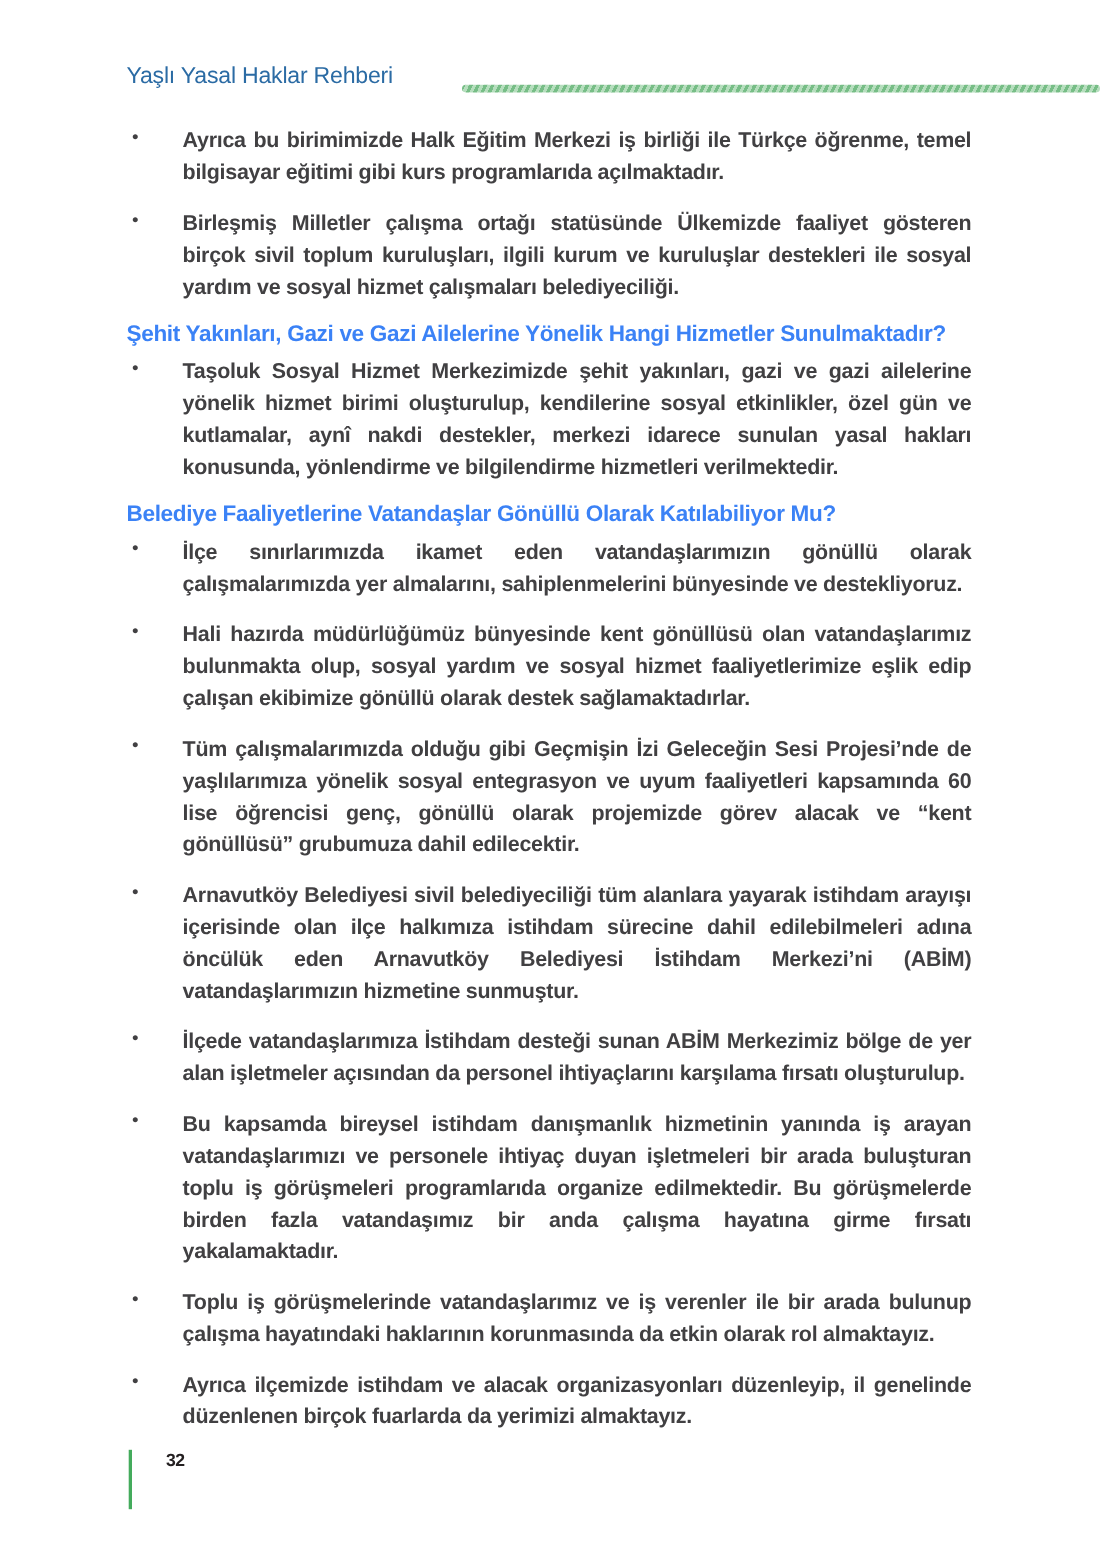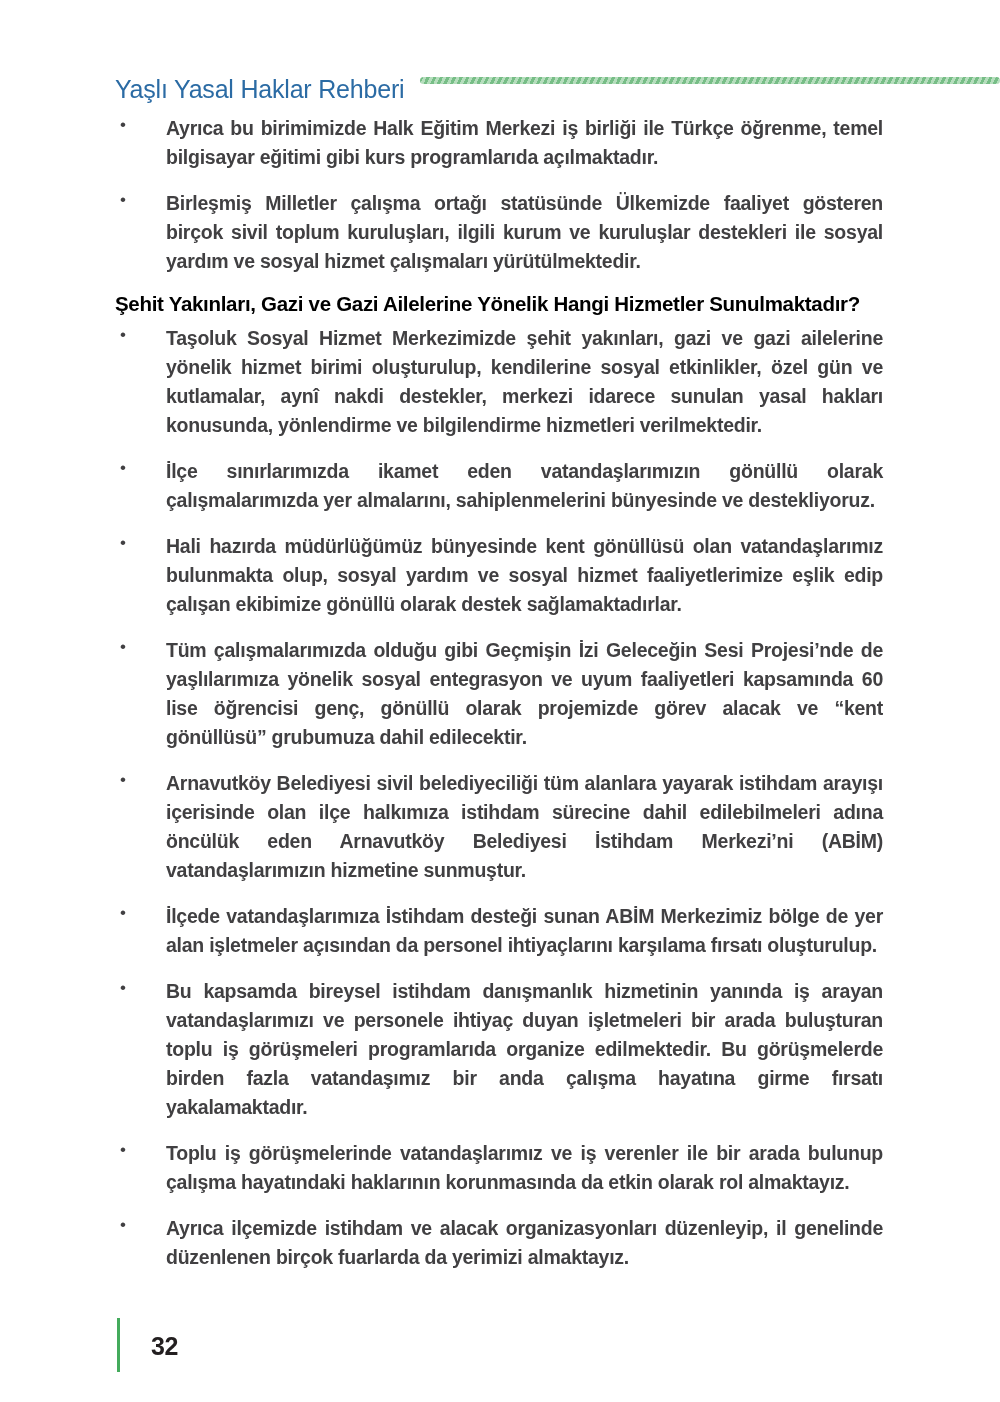--- a/index.html
+++ b/index.html
@@ -9,23 +9,23 @@
     height: 1402px;
     background: #ffffff;
     overflow: hidden;
     font-family: "Liberation Sans", sans-serif;
   }
 
   
   .page-title {
     position: absolute;
     left: 115px;
-    top: 75px;
+    top: 57px;
     margin: 0;
-    font-size: 25px;
+    font-size: 21px;
     font-weight: 500;
     letter-spacing: -0.2px;
     color: #2b6ba4;
     white-space: nowrap;
   }
   .wavy-line {
     position: absolute;
     left: 420px;
     right: 0;
     top: 77px;
@@ -68,70 +68,70 @@
     margin: 4px;
     text-align: justify;
     font-weight: bold;
   }
   .qheading {
     margin: 3px 0 2px 0;
     font-size: 20.5px;
     line-height: 29px;
     font-weight: 700;
     letter-spacing: -0.3px;
-    color: #000000;
+    color: #3b82f6;
   }
 
   
   .pagenum-rule {
     position: absolute;
     left: 117px;
     top: 1318px;
     width: 3px;
     height: 54px;
     background: #44ab5c;
   }
   .pagenum {
     position: absolute;
     left: 151px;
     top: 1320px;
-    font-size: 25px;
+    font-size: 16px;
     font-weight: 700;
     color: #231f20;
     letter-spacing: -0.5px;
-    margin-top: 12px;
   }
 </style>
 </head>
 <body>
 
 <div class="page">
 
   <h1 class="page-title">Yaşlı Yasal Haklar Rehberi</h1>
   <div class="wavy-line"></div>
 
   <div class="content">
 
     <div class="item">
       <span class="marker">•</span>
       <p>Ayrıca bu birimimizde Halk Eğitim Merkezi iş birliği ile Türkçe öğrenme, temel bilgisayar eğitimi gibi kurs programlarıda açılmaktadır.</p>
     </div>
 
     <div class="item">
       <span class="marker">•</span>
-      <p>Birleşmiş Milletler çalışma ortağı statüsünde Ülkemizde faaliyet gösteren birçok sivil toplum kuruluşları, ilgili kurum ve kuruluşlar destekleri ile sosyal yardım ve sosyal hizmet çalışmaları yürütülmektedir.</p>
+      <p>Birleşmiş Milletler çalışma ortağı statüsünde Ülkemizde faaliyet gösteren birçok sivil toplum kuruluşları, ilgili kurum ve kuruluşlar destekleri ile sosyal yardım ve sosyal hizmet çalışmaları belediyeciliği.</p>
     </div>
 
     <h2 class="qheading">Şehit Yakınları, Gazi ve Gazi Ailelerine Yönelik Hangi Hizmetler Sunulmaktadır?</h2>
 
     <div class="item">
       <span class="marker">•</span>
       <p>Taşoluk Sosyal Hizmet Merkezimizde şehit yakınları, gazi ve gazi ailelerine yönelik hizmet birimi oluşturulup, kendilerine sosyal etkinlikler, özel gün ve kutlamalar, aynî nakdi destekler, merkezi idarece sunulan yasal hakları konusunda, yönlendirme ve bilgilendirme hizmetleri verilmektedir.</p>
     </div>
 
+    <h2 class="qheading">Belediye Faaliyetlerine Vatandaşlar Gönüllü Olarak Katılabiliyor Mu?</h2>
 
     <div class="item">
       <span class="marker">•</span>
       <p>İlçe sınırlarımızda ikamet eden vatandaşlarımızın gönüllü olarak çalışmalarımızda yer almalarını, sahiplenmelerini bünyesinde ve destekliyoruz.</p>
     </div>
 
     <div class="item">
       <span class="marker">•</span>
       <p>Hali hazırda müdürlüğümüz bünyesinde kent gönüllüsü olan vatandaşlarımız bulunmakta olup, sosyal yardım ve sosyal hizmet faaliyetlerimize eşlik edip çalışan ekibimize gönüllü olarak destek sağlamaktadırlar.</p>
     </div>

